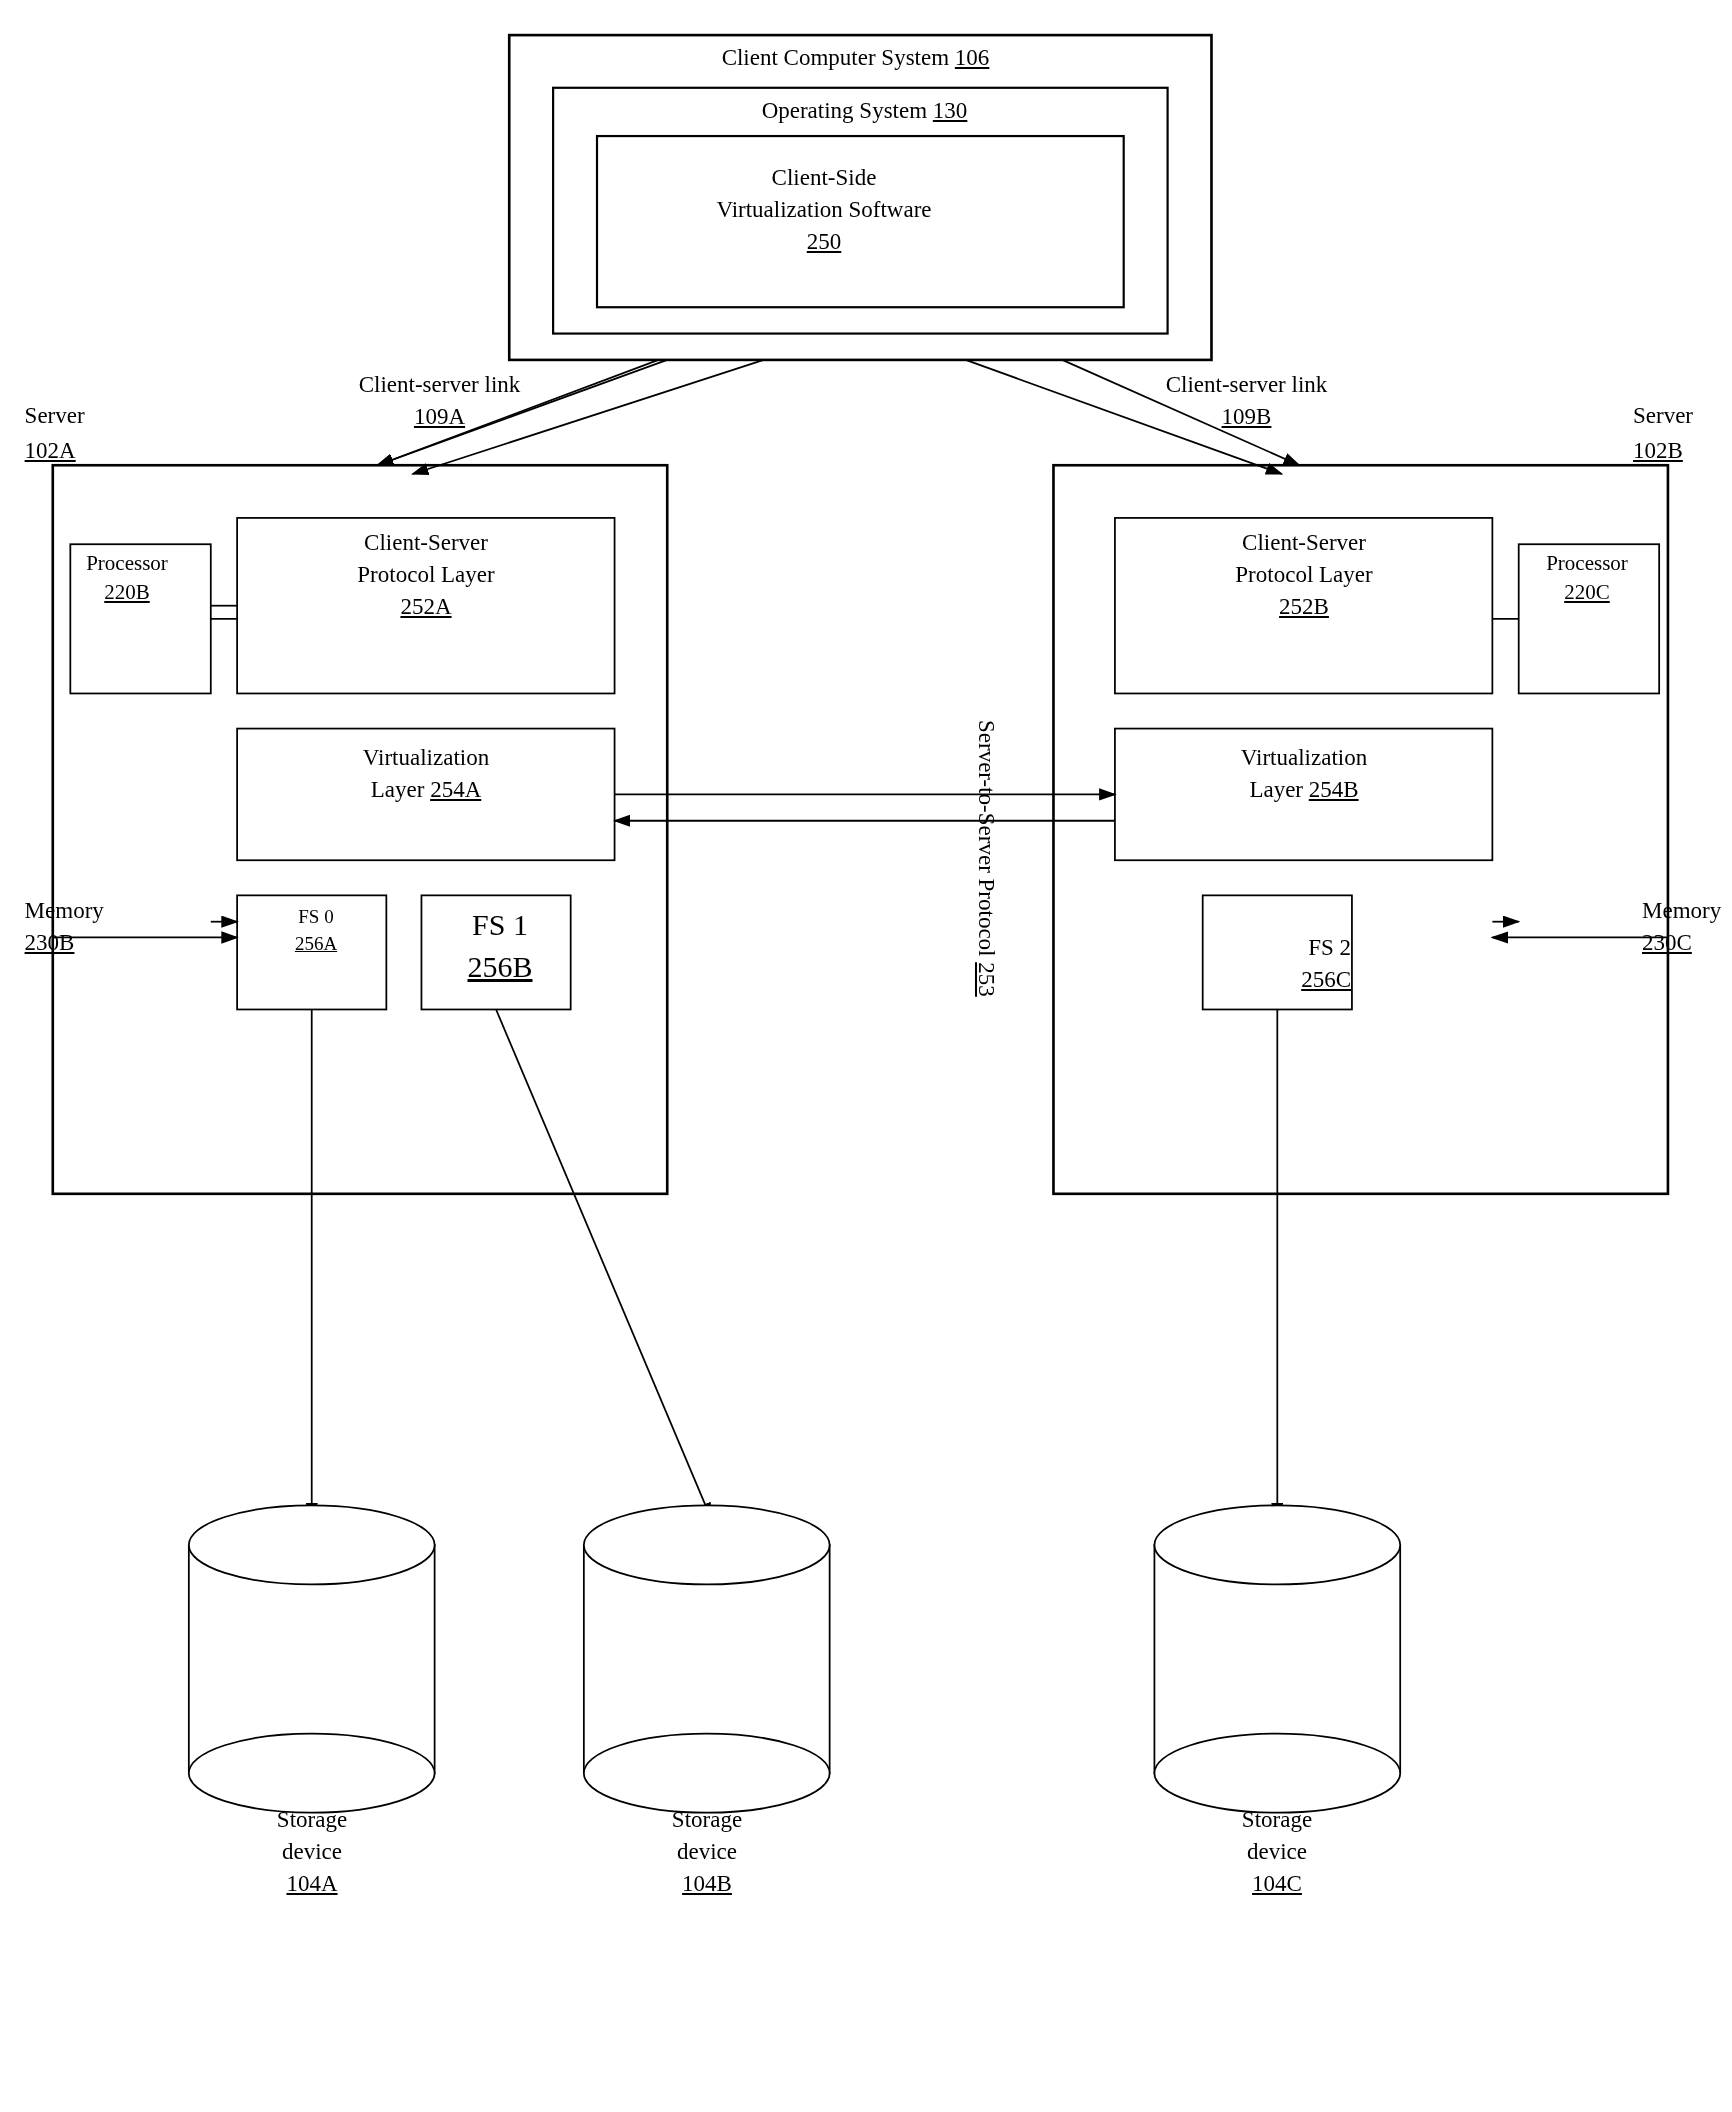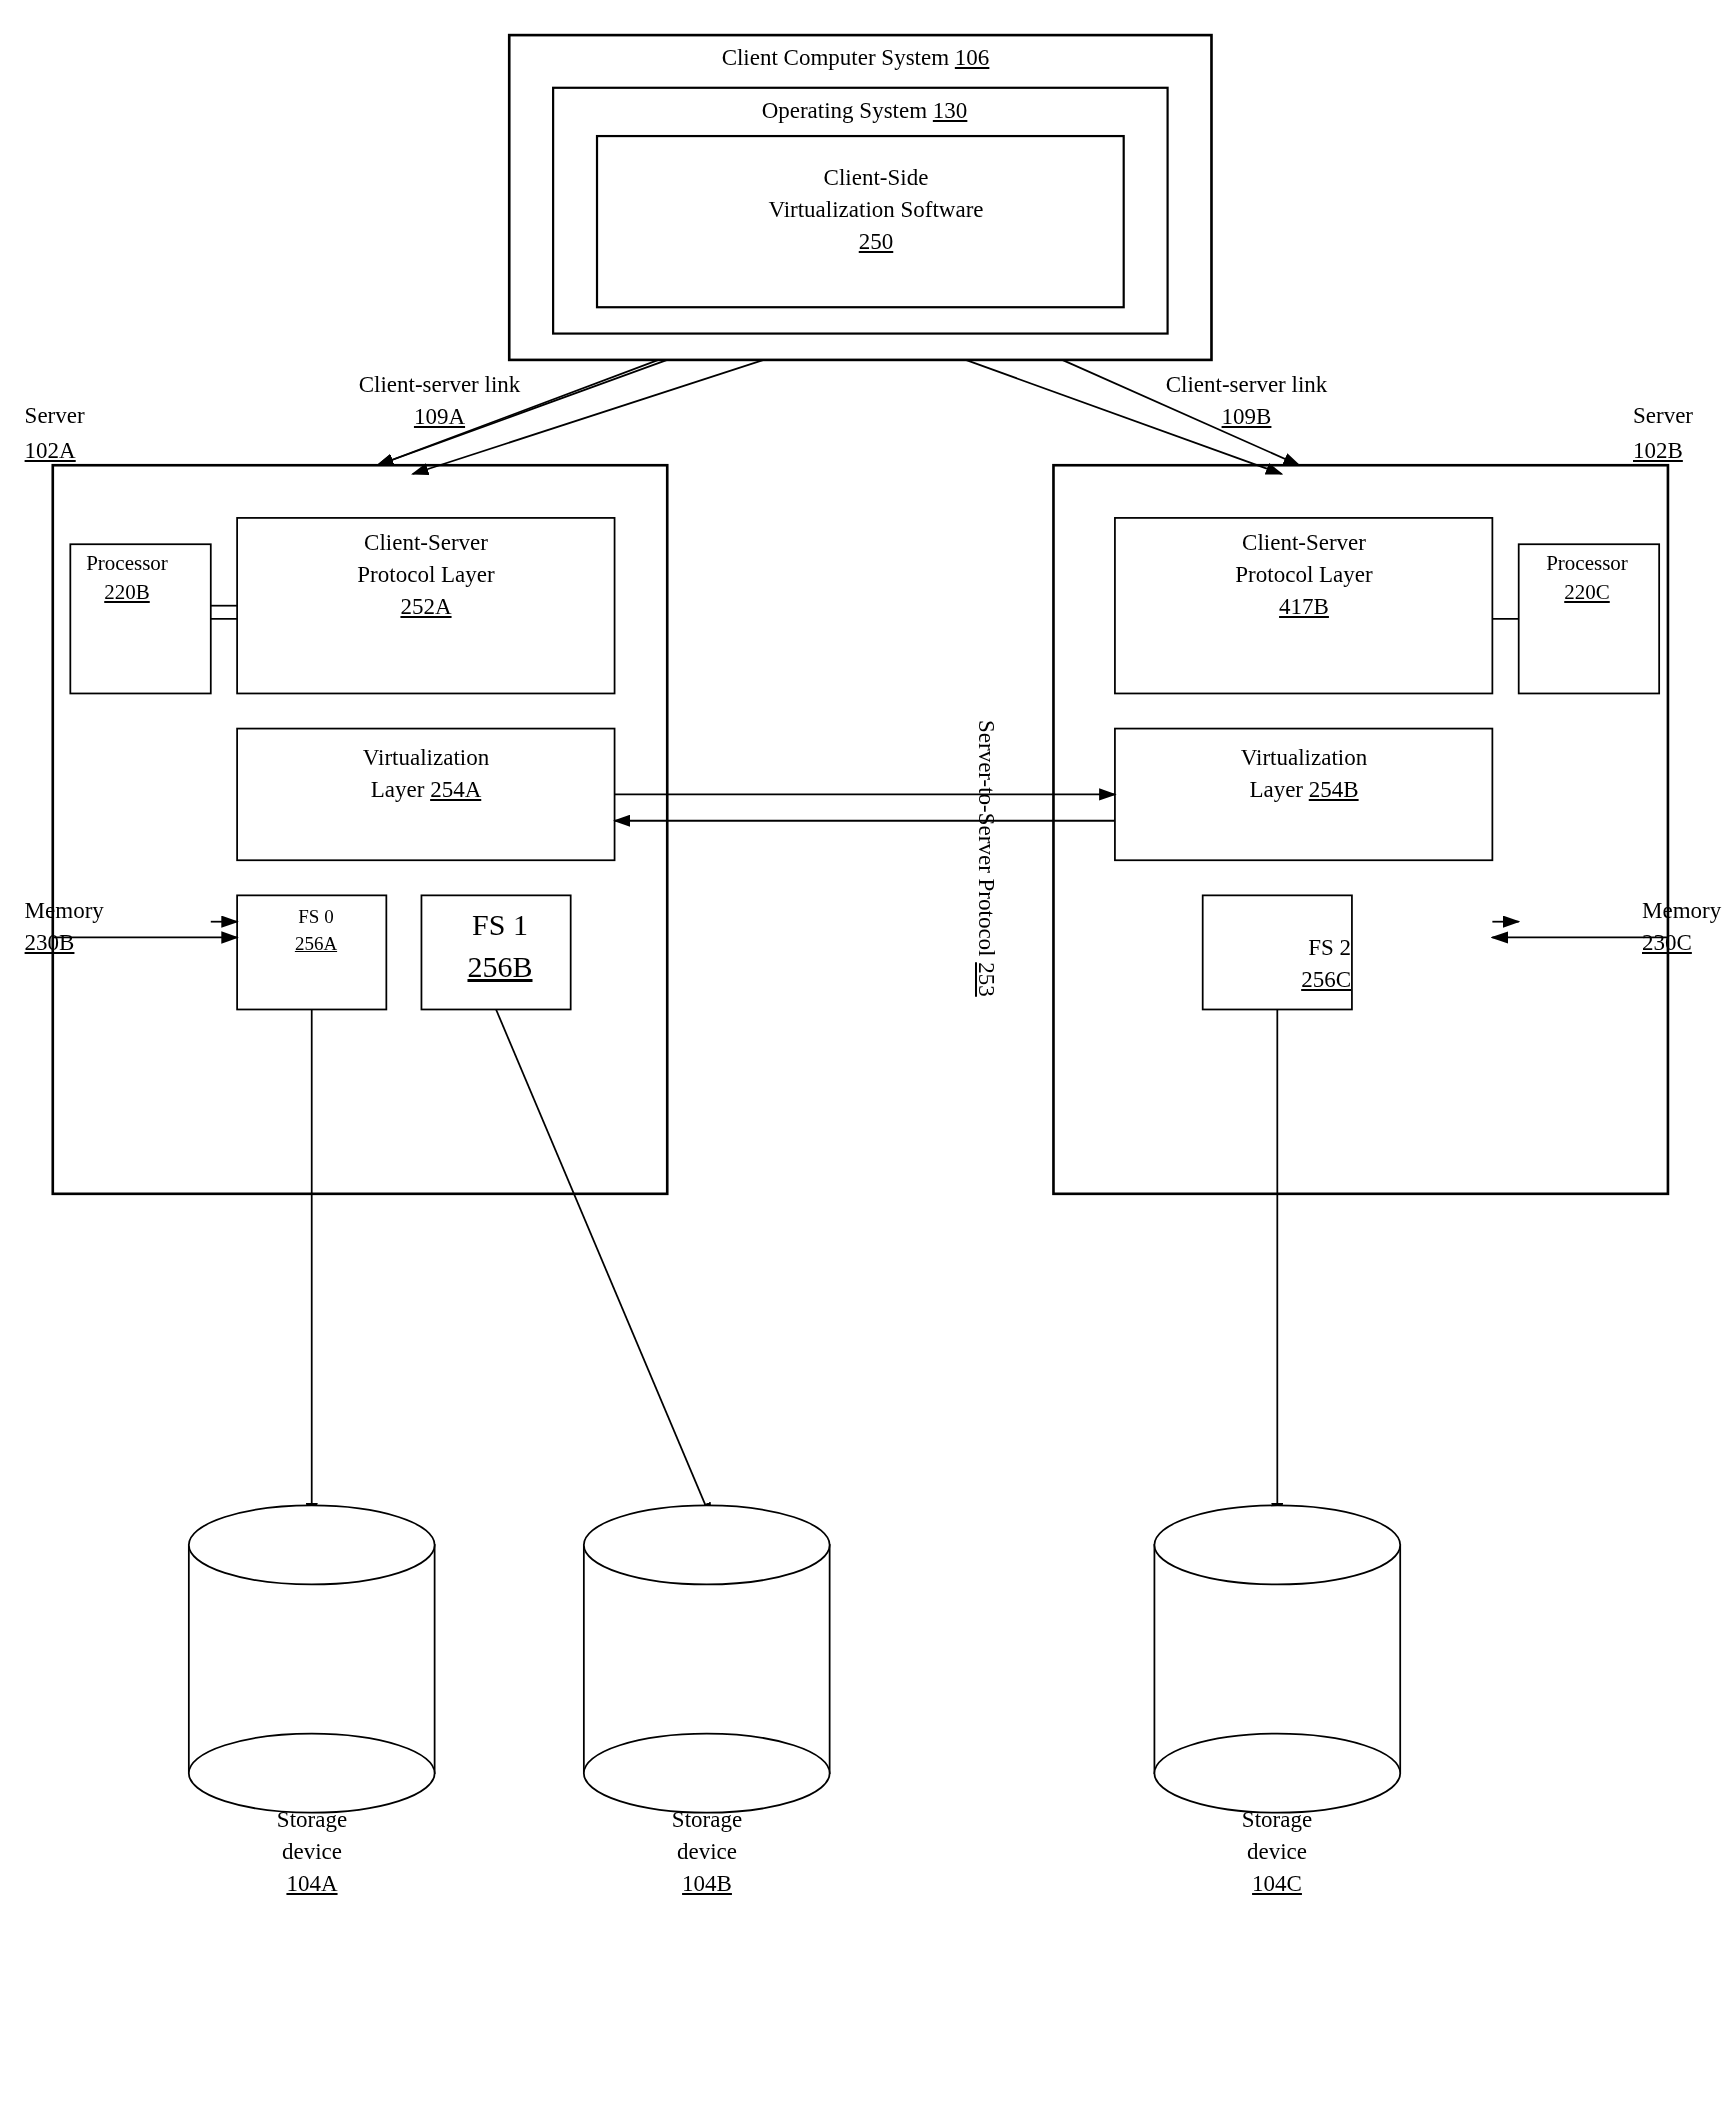--- a/index.html
+++ b/index.html
@@ -157,21 +157,21 @@
   </svg>
 
   <div class="box-label ext-label" style="left:579px; top:42px; width:553px; text-align:center;">
     Client Computer System <span class="underline">106</span>
   </div>
 
   <div class="box-label ext-label" style="left:623px; top:95px; width:483px; ">
     Operating System <span class="underline">130</span>
   </div>
 
-  <div class="box-label ext-label" style="left:630px; top:162px; width:492px; text-align:center; line-height:1.4;">
+  <div class="box-label ext-label" style="left:578px; top:162px; width:492px; text-align:center; line-height:1.4;">
     Client-Side<br>Virtualization Software<br>
     <span class="underline">250</span>
   </div>
 
   <div class="box-label ext-label" style="left:24.6px; top:399px; text-align:left; line-height:1.5;">
     Server<br><span class="underline">102A</span>
   </div>
 
   <div class="box-label ext-label" style="left:1633px; top:399px; text-align:left; line-height:1.5;">
     Server<br><span class="underline">102B</span>
@@ -205,21 +205,21 @@
   <div class="box-label ext-label" style="left:246px; top:904px; width:140px; text-align:center; font-size:19px; line-height:1.4;">
     FS 0<br><span class="underline">256A</span>
   </div>
 
   <div class="box-label ext-label" style="left:430px; top:904px; width:140px; text-align:center; font-size:30px; line-height:1.4;">
     FS 1<br><span class="underline">256B</span>
   </div>
 
   <div class="box-label ext-label" style="left:1124px; top:527px; width:360px; text-align:center; font-size:23px; line-height:1.4;">
     Client-Server<br>Protocol Layer<br>
-    <span class="underline">417B</span>
+    <span class="underline">252B</span>
   </div>
 
   <div class="box-label ext-label" style="left:1124px; top:742px; width:360px; text-align:center; font-size:23px; line-height:1.4;">
     Virtualization<br>Layer <span class="underline">254B</span>
   </div>
 
   <div class="box-label ext-label" style="left:1211px; top:932px; width:140px; text-align:right; font-size:23px; line-height:1.4;">
     FS 2<br><span class="underline">256C</span>
   </div>
 

